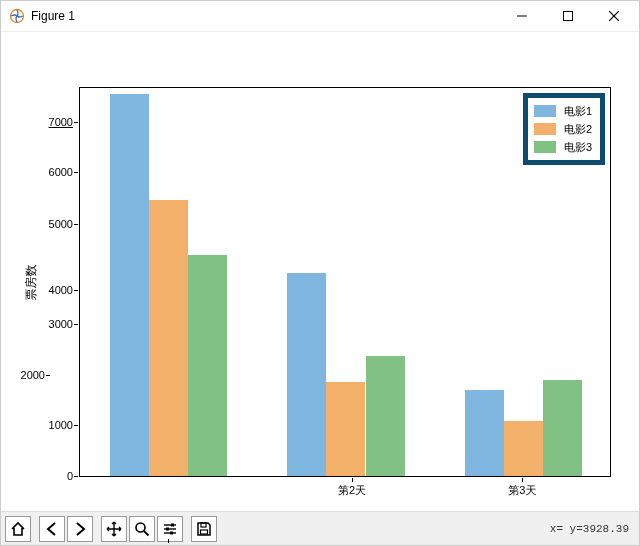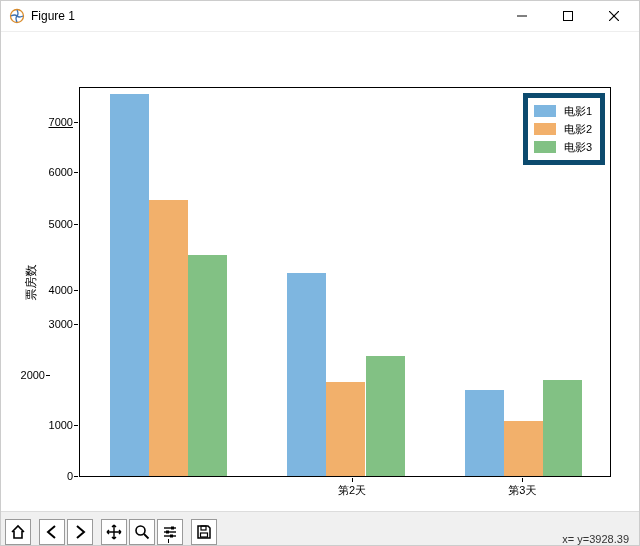--- a/index.html
+++ b/index.html
@@ -89,22 +89,23 @@
     padding: 4px 8px 4px 6px;
     font-size: 11px;
   }
   .legend .row { display:flex; align-items:center; height:18px; }
   .legend .sw { width:22px; height:12px; margin-right:8px; }
   
   .toolbar {
     height: 33px;
     background: #f0f0f0;
     border-top: 1px solid #dcdcdc;
-    display: flex; align-items: flex-end;
+    display: flex; align-items: center;
     padding: 0 6px 0 4px;
+    font-family: Liberation Mono, monospace;
   }
   .tbtn {
     width: 26px; height: 26px;
     background: #fff;
     border: 1px solid #9a9a9a;
     display:flex; align-items:center; justify-content:center;
     box-sizing: border-box;
   }
   .tgrp { display:flex; margin-right:8px; }
   .tgrp .tbtn + .tbtn { margin-left:2px; }

